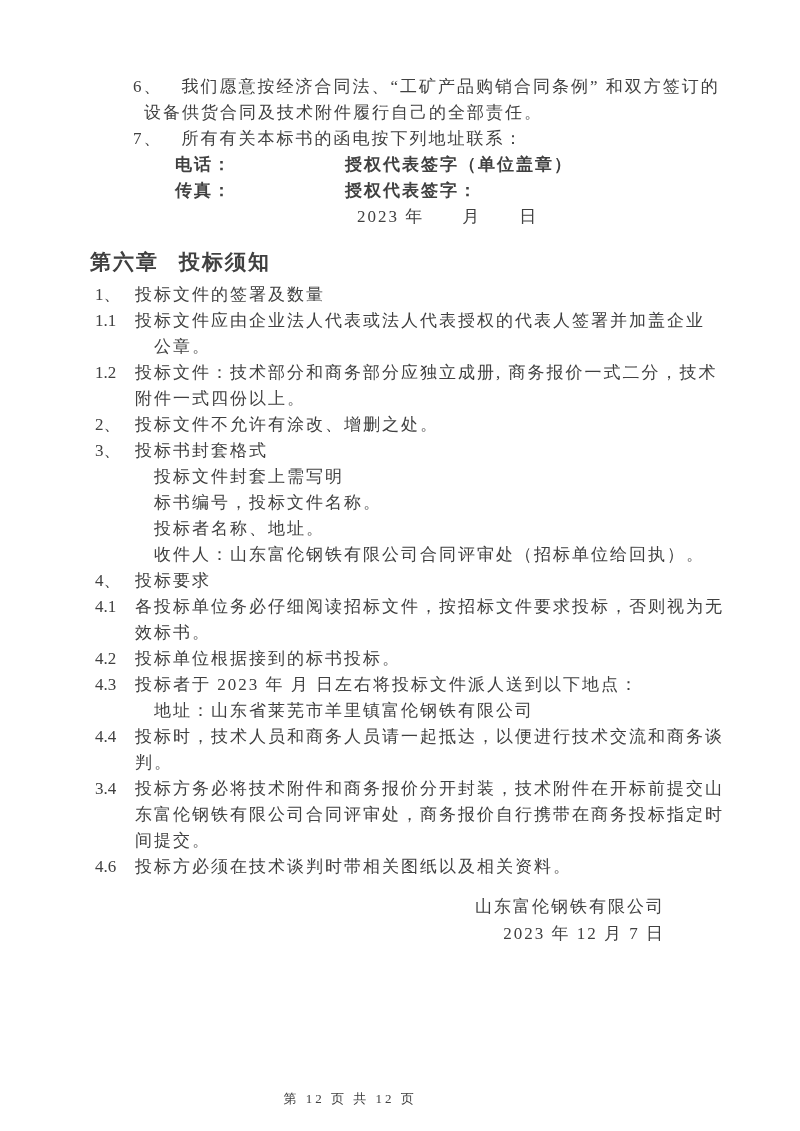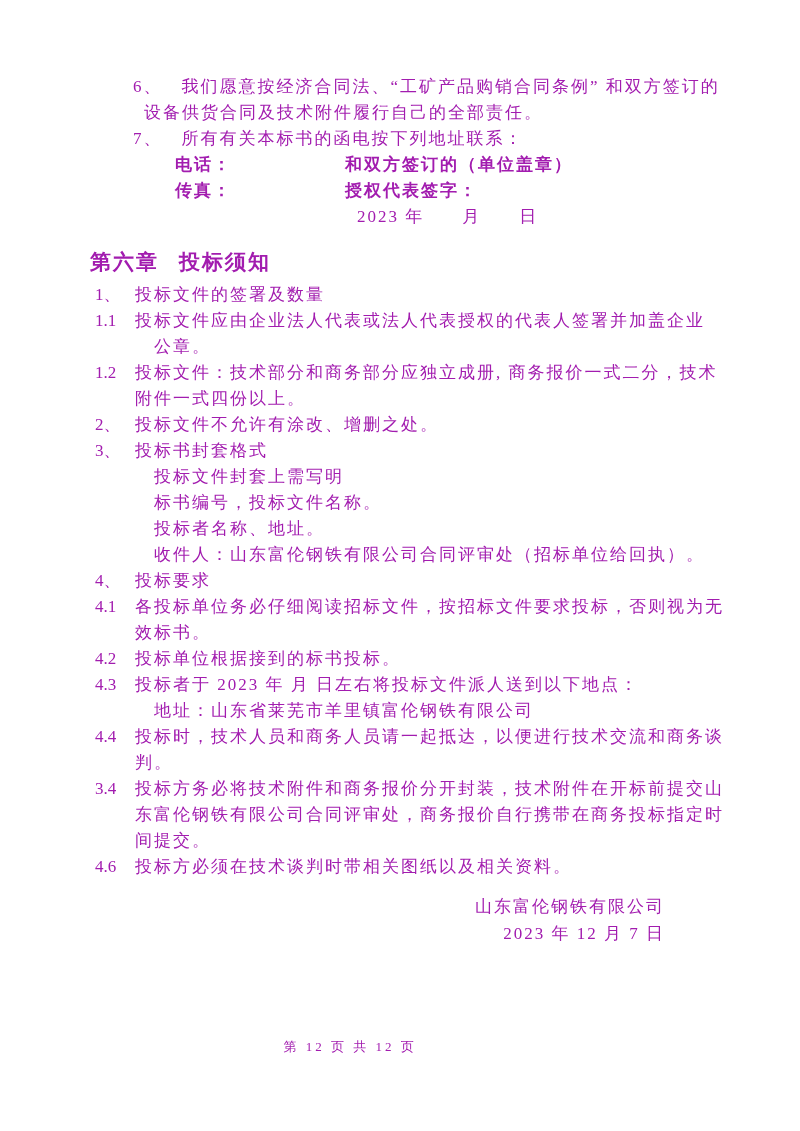--- a/index.html
+++ b/index.html
@@ -5,21 +5,21 @@
   html, body {
     margin: 0;
     padding: 0;
     background: #ffffff;
   }
   .page {
     position: relative;
     width: 800px;
     height: 1131px;
     background: #ffffff;
-    color: #a21caf;
+    color: #404040;
     font-family: "Liberation Serif", "DejaVu Serif", serif;
     font-size: 17px;
     line-height: 26px;
     letter-spacing: 2px;
     overflow: hidden;
     border-radius: 32px;
   }
   .content {
     position: absolute;
     top: 74px;
@@ -75,42 +75,42 @@
   
   .sig {
     margin: 13px 0 0 355px;
     width: 310px;
     text-align: right;
     line-height: 27px;
   }
   
   .footer {
     position: absolute;
-    top: 1038px;
+    top: 1090px;
     left: 0;
     width: 700px;
     text-align: center;
     font-size: 13px;
     letter-spacing: 3px;
     line-height: 18px;
   }
 </style>
 </head>
 <body>
 
 <div class="page">
   <div class="content">
 
     <p class="p-hang">6、　我们愿意按经济合同法、“工矿产品购销合同条例” 和双方签订的
 设备供货合同及技术附件履行自己的全部责任。</p>
     <p class="p-hang">7、　所有有关本标书的函电按下列地址联系：</p>
 
     <div class="contact-row">
       <span class="label">电话：</span>
-      <span class="value">和双方签订的（单位盖章）</span>
+      <span class="value">授权代表签字（单位盖章）</span>
     </div>
     <div class="contact-row">
       <span class="label">传真：</span>
       <span class="value">授权代表签字：</span>
     </div>
     <div class="date-row">2023 年　　月　　日</div>
 
     <div class="chapter">
       <span>第六章</span><span class="gap"></span><span>投标须知</span>
     </div>

